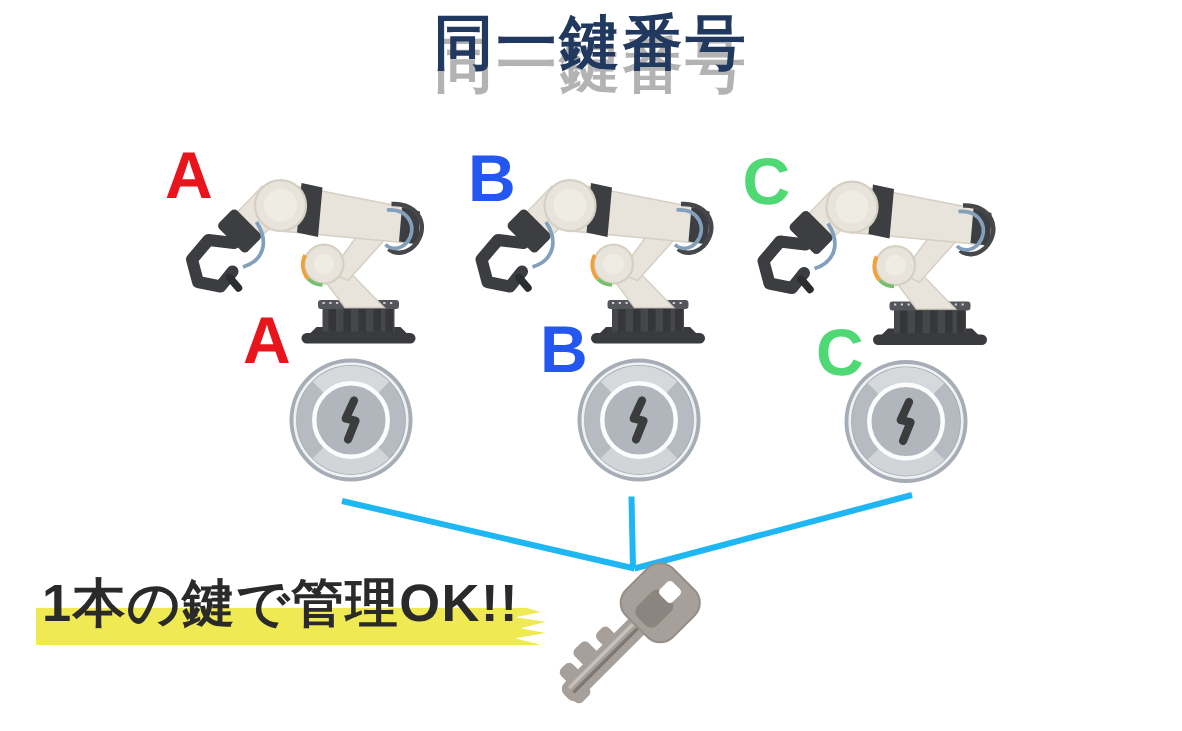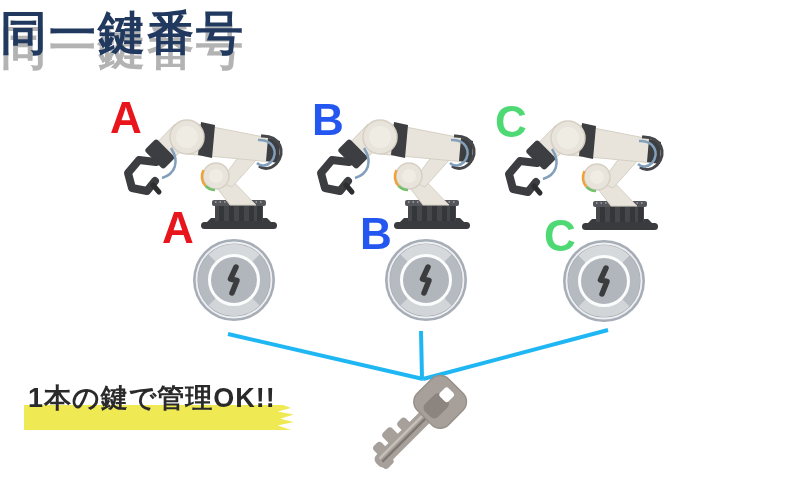--- a/index.html
+++ b/index.html
@@ -1,34 +1,34 @@
 <!DOCTYPE html>
 <html style="--title: #21395e; --title_shadow: #b3b3b3; --connector: #1fb7f3; --highlight: #efe954; --caption_text: #2a2a2a;"><head>
 <meta charset="utf-8">
 <style>
   html,body{margin:0;padding:0;background:#fff;}
   .stage{
     position:relative;width:788px;height:487px;background:#ffffff;overflow:hidden;
     font-family:"Liberation Sans","DejaVu Sans",sans-serif;
   }
   .title{
-    position:absolute;top:6px;left:0;right:0;
-    font-size:47px;font-weight:900;letter-spacing:2px;line-height:1.15;
+    position:absolute;top:6px;left:0;right:0;text-align:center;
+    font-size:40px;font-weight:900;letter-spacing:2px;line-height:1.15;
     color:var(--title);text-shadow:0 15px 0 var(--title_shadow);
   }
   .big-label{
     position:absolute;font-size:44px;font-weight:bold;line-height:1;
   }
   .robot-svg{position:absolute;width:170px;height:118px;}
   .keyhole-svg{position:absolute;width:84px;height:84px;}
   .key-svg{position:absolute;left:356px;top:366px;width:120px;height:120px;}
   .connectors{position:absolute;left:0;top:0;pointer-events:none;color:var(--connector);}
   .caption{position:absolute;left:28px;top:383px;display:inline-block;}
   .caption-text{
-    position:relative;font-size:27px;font-weight:bold;letter-spacing:1px;line-height:1.15;
+    position:relative;font-size:35px;font-weight:bold;letter-spacing:1px;line-height:1.15;
     color:var(--caption_text);white-space:nowrap;
   }
   .caption-highlight{
     position:absolute;left:-4px;right:-18px;top:22px;height:25px;z-index:0;
     background:var(--highlight);
     clip-path:polygon(0 0,96% 0,99% 12%,94% 26%,100% 38%,95% 55%,100% 68%,94% 82%,99% 100%,0 100%);
   }
   
   .arm-label-a{left:110px;top:96px;}
   .arm-label-b{left:312px;top:98px;}

